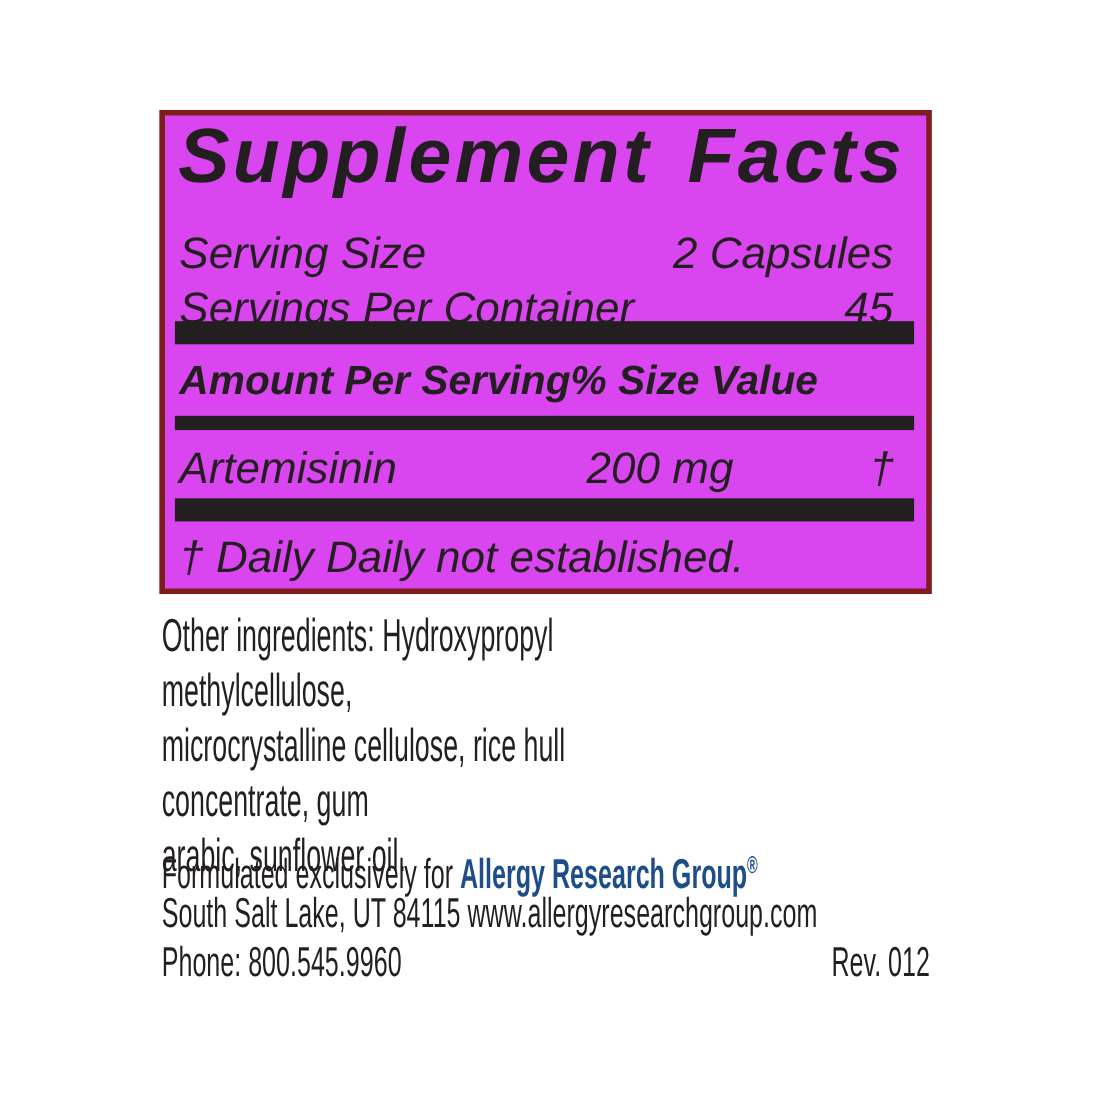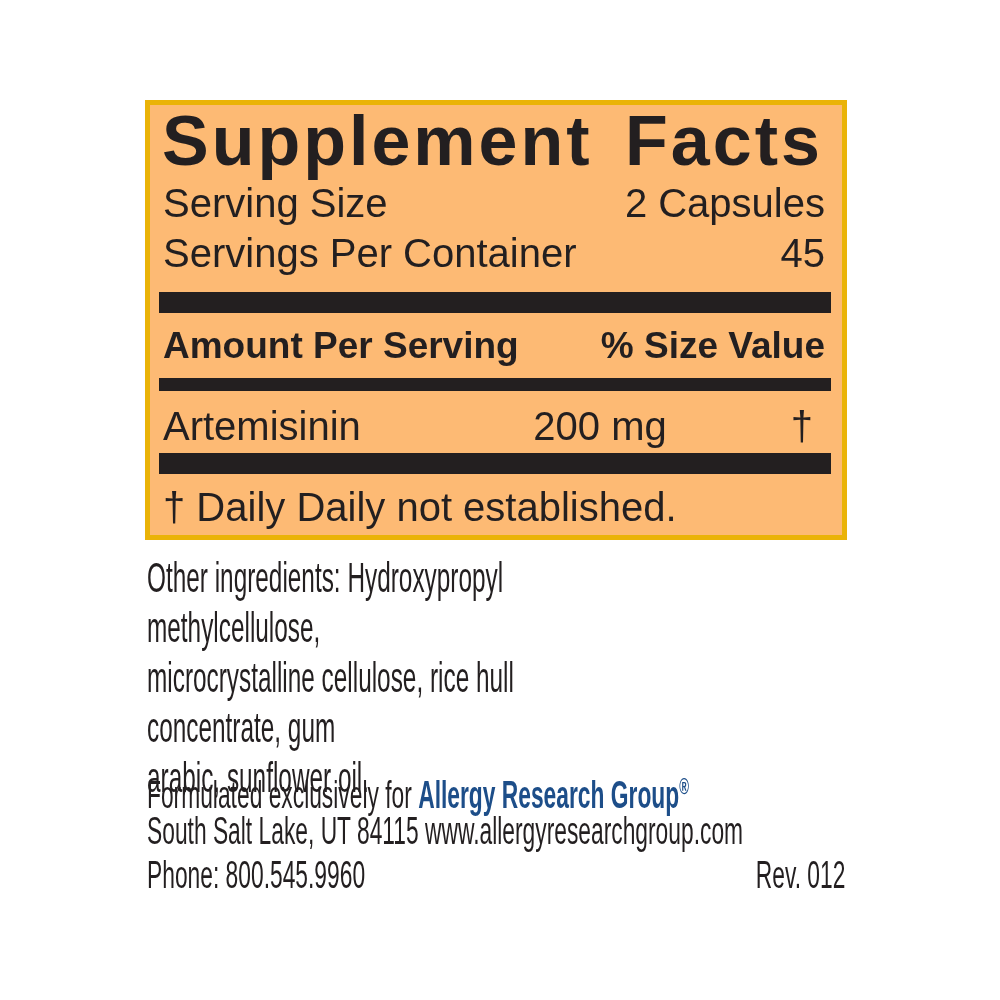--- a/index.html
+++ b/index.html
@@ -16,65 +16,67 @@
     overflow: hidden;
   }
 
   
   .panel {
     position: absolute;
     left: 145px;
     top: 100px;
     width: 692px;
     height: 430px;
-    border: 5px solid #eab308;
-    background: #fdba74;
+    border: 5px solid #7f1d1d;
+    background: #d946ef;
+    font-style: italic;
   }
   .panel-title {
     position: absolute;
     left: 12px;
     top: 2px;
     font-size: 70px;
     font-weight: bold;
     letter-spacing: 3px;
     word-spacing: 10px;
     line-height: 68px;
     white-space: nowrap;
   }
   .kv-row {
     position: absolute;
     left: 13px;
-    right: 17px;
+    right: 30px;
     display: flex;
     justify-content: space-between;
     align-items: baseline;
     font-size: 40px;
     line-height: 48px;
     white-space: nowrap;
+    margin-top: 28px;
   }
   .row-serving   { top: 74px;  }
   .row-container { top: 124px; }
 
   .bar {
     position: absolute;
     left: 9px;
     width: 672px;
     background: #231f20;
   }
   .bar1 { top: 187px; height: 21px; }
   .bar2 { top: 273px; height: 13px; }
   .bar3 { top: 348px; height: 21px; }
 
   .header-row {
     position: absolute;
     left: 13px;
     right: 17px;
     top: 219px;
     display: flex;
-    justify-content: space-between;
+    justify-content: flex-start;
     align-items: baseline;
     font-size: 37px;
     font-weight: bold;
     line-height: 44px;
     white-space: nowrap;
   }
 
   .ingredient-row {
     position: absolute;
     left: 13px;

